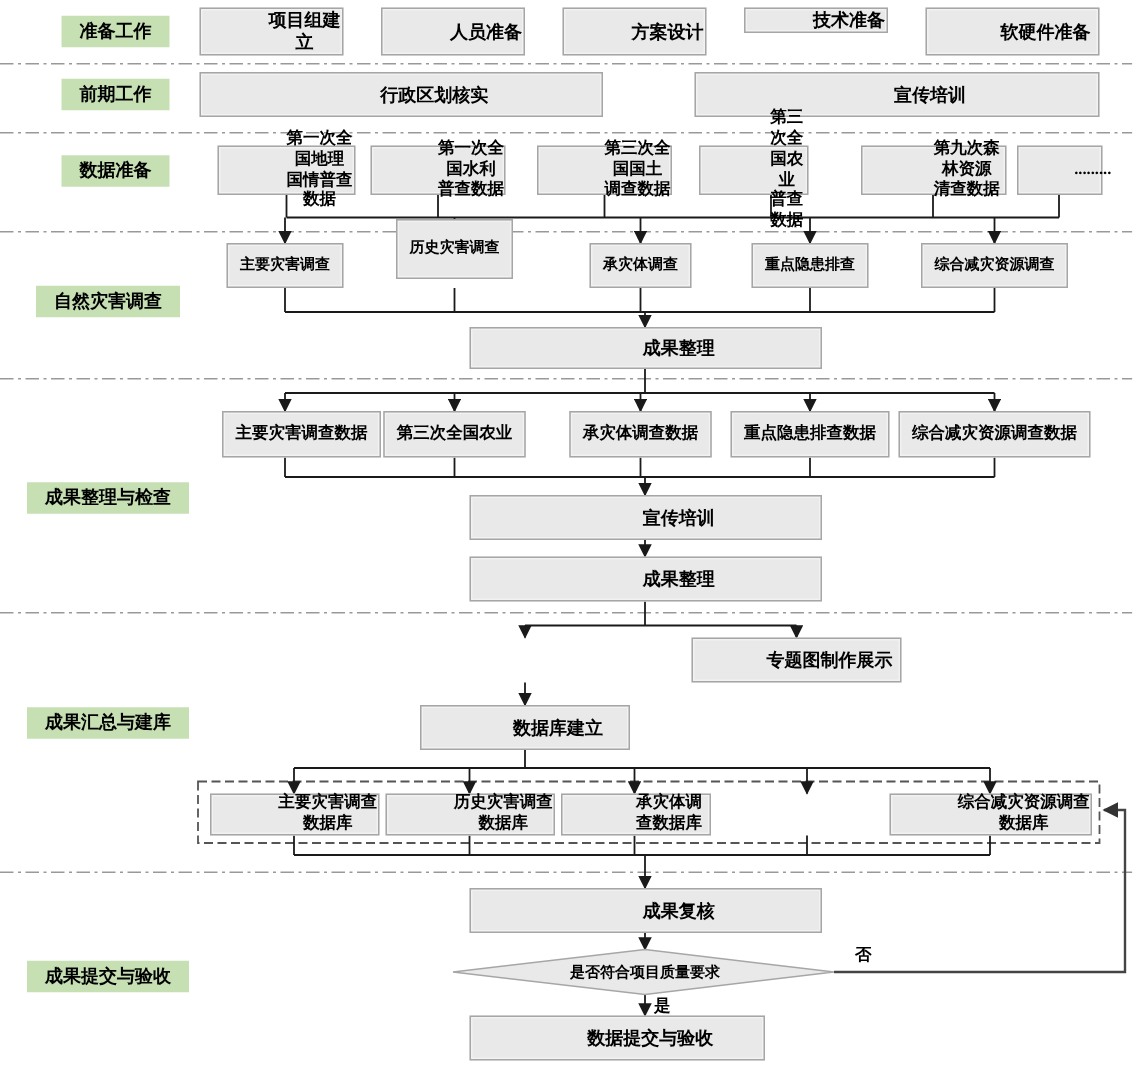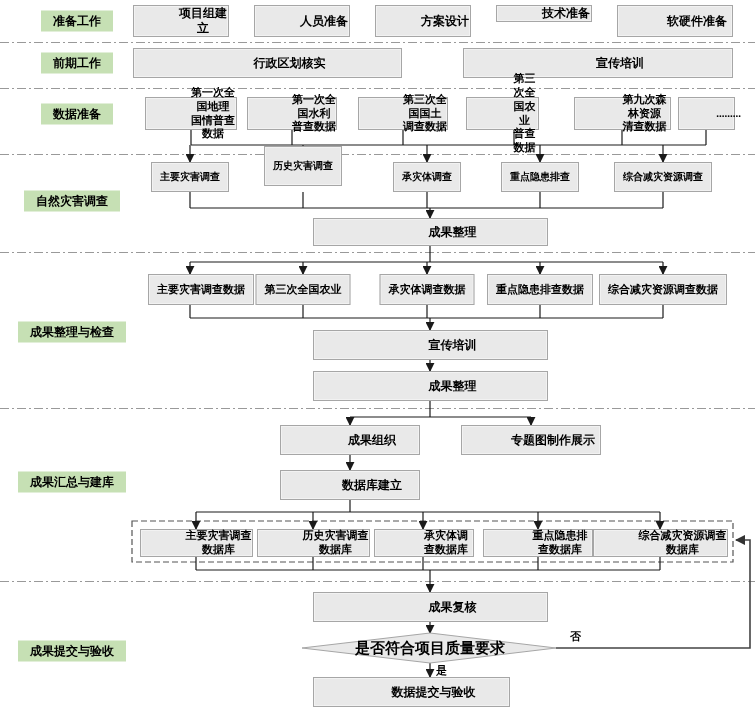--- a/index.html
+++ b/index.html
@@ -20,21 +20,21 @@
   .small{font-size:11px;}
   .mid{font-size:10px;}
   .fit{white-space:nowrap;padding:0 8px;}
   .slabel{
     position:absolute;z-index:2;transform:translate(-50%,-50%);
     background:#c6e0b4;padding:2px 12px;font-size:12px;white-space:nowrap;
     text-align:center;
   }
   .dtext{
     position:absolute;z-index:3;transform:translate(-50%,-50%);
-    font-size:15px;white-space:nowrap;text-align:center;
+    font-size:10px;white-space:nowrap;text-align:center;
   }
   .branchlbl{
     position:absolute;z-index:3;font-size:11px;white-space:nowrap;
   }
 </style>
 </head>
 <body>
 
 <div class="canvas">
 
@@ -173,28 +173,26 @@
 
   <div class="node cnode small fit" style="left:201px;top:274px;height:31px">主要灾害调查数据</div>
   <div class="node cnode small fit" style="left:303px;top:274px;height:31px">第三次全国农业</div>
   <div class="node cnode small fit" style="left:427px;top:274px;height:31px">承灾体调查数据</div>
   <div class="node cnode small fit" style="left:540px;top:274px;height:31px">重点隐患排查数据</div>
   <div class="node cnode small fit" style="left:663px;top:274px;height:31px">综合减灾资源调查数据</div>
 
   <div class="node" style="left:313px;top:330px;width:235px;height:30px">宣传培训</div>
   <div class="node" style="left:313px;top:371px;width:235px;height:30px">成果整理</div>
 
-  <div class="node" style="left:280px;top:425px;width:140px;height:30px">成果组织</div>
   <div class="node" style="left:461px;top:425px;width:140px;height:30px">专题图制作展示</div>
   <div class="node" style="left:280px;top:470px;width:140px;height:30px">数据库建立</div>
 
   <div class="node small" style="left:140px;top:529px;width:113px;height:28px">主要灾害调查数据库</div>
   <div class="node small" style="left:257px;top:529px;width:113px;height:28px">历史灾害调查数据库</div>
   <div class="node small" style="left:374px;top:529px;width:100px;height:28px">承灾体调查数据库</div>
-  <div class="node small" style="left:483px;top:529px;width:110px;height:28px">重点隐患排查数据库</div>
   <div class="node small" style="left:593px;top:529px;width:135px;height:28px">综合减灾资源调查数据库</div>
 
   <div class="node" style="left:313px;top:592px;width:235px;height:30px">成果复核</div>
   <div class="dtext" style="left:430px;top:648px">是否符合项目质量要求</div>
   <div class="branchlbl" style="left:436px;top:663px">是</div>
   <div class="branchlbl" style="left:570px;top:629px">否</div>
   <div class="node" style="left:313px;top:677px;width:197px;height:30px">数据提交与验收</div>
 
 </div>
 

